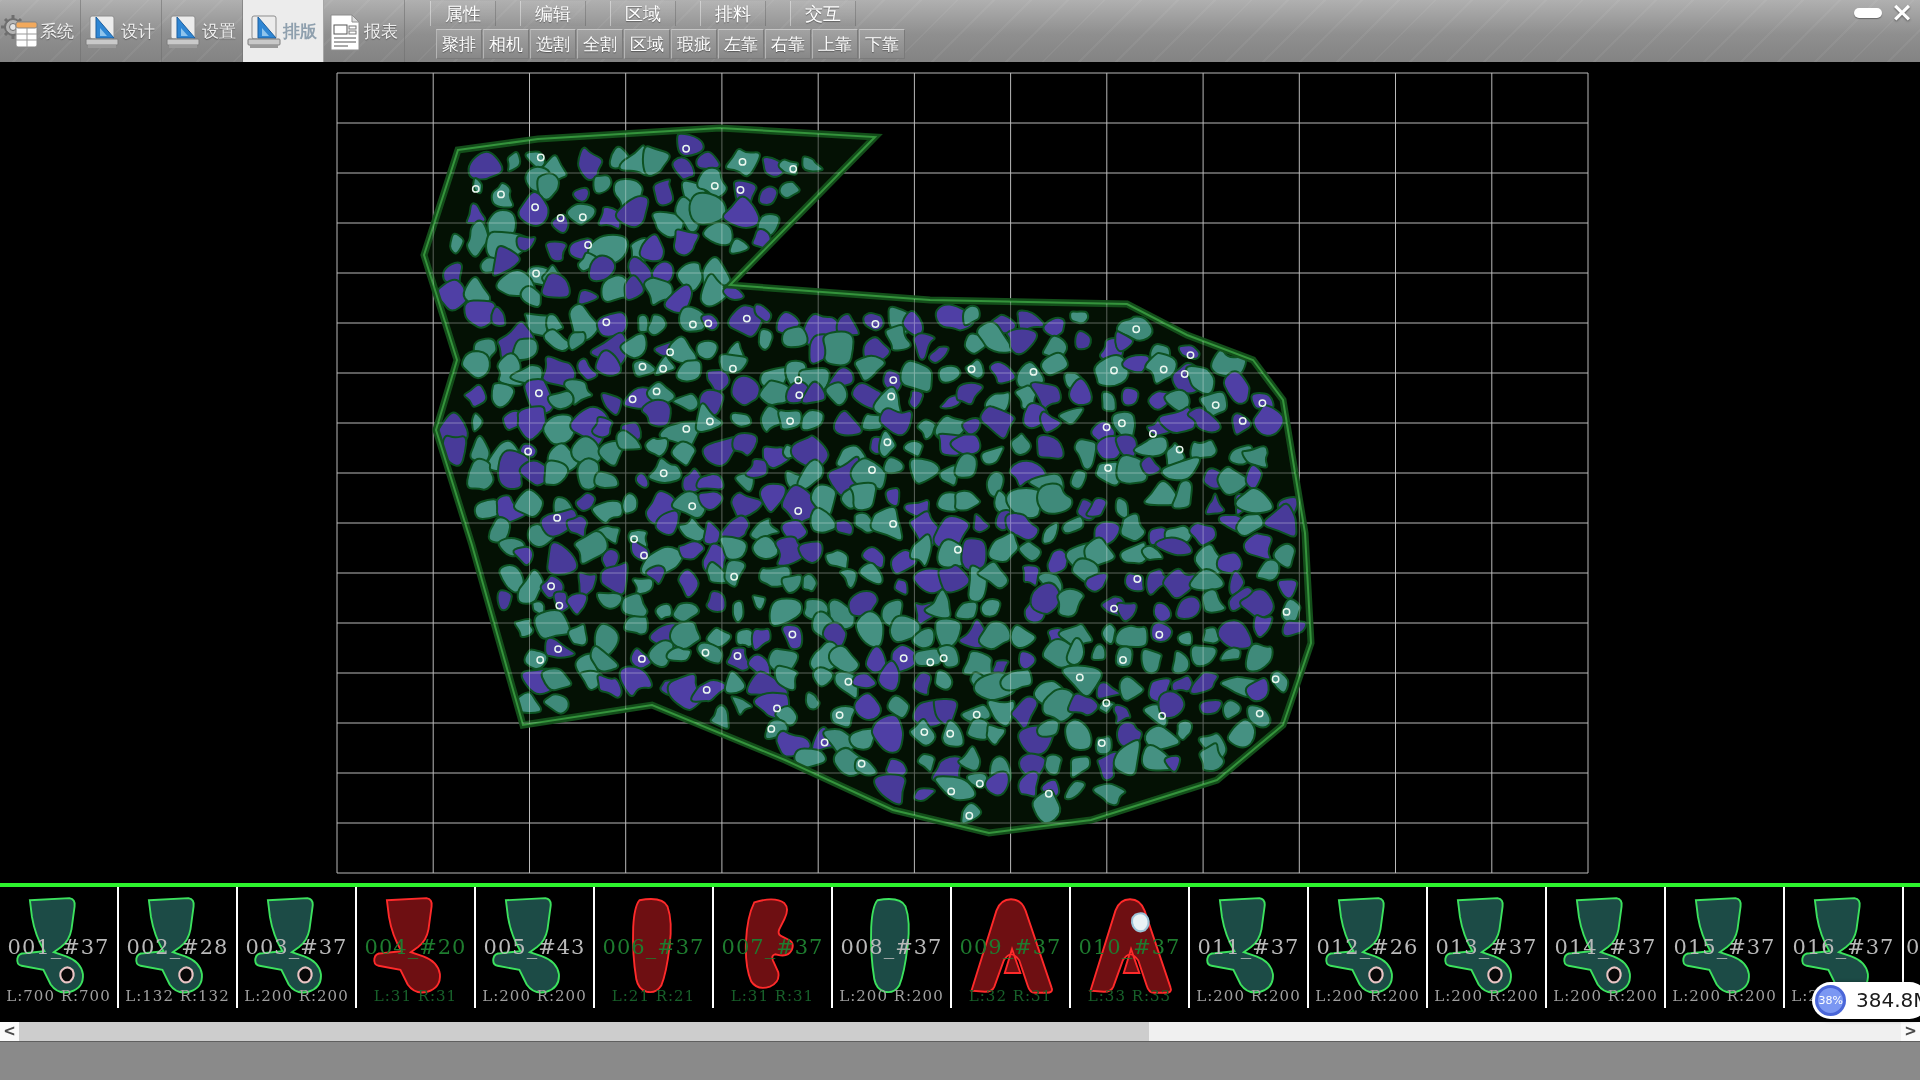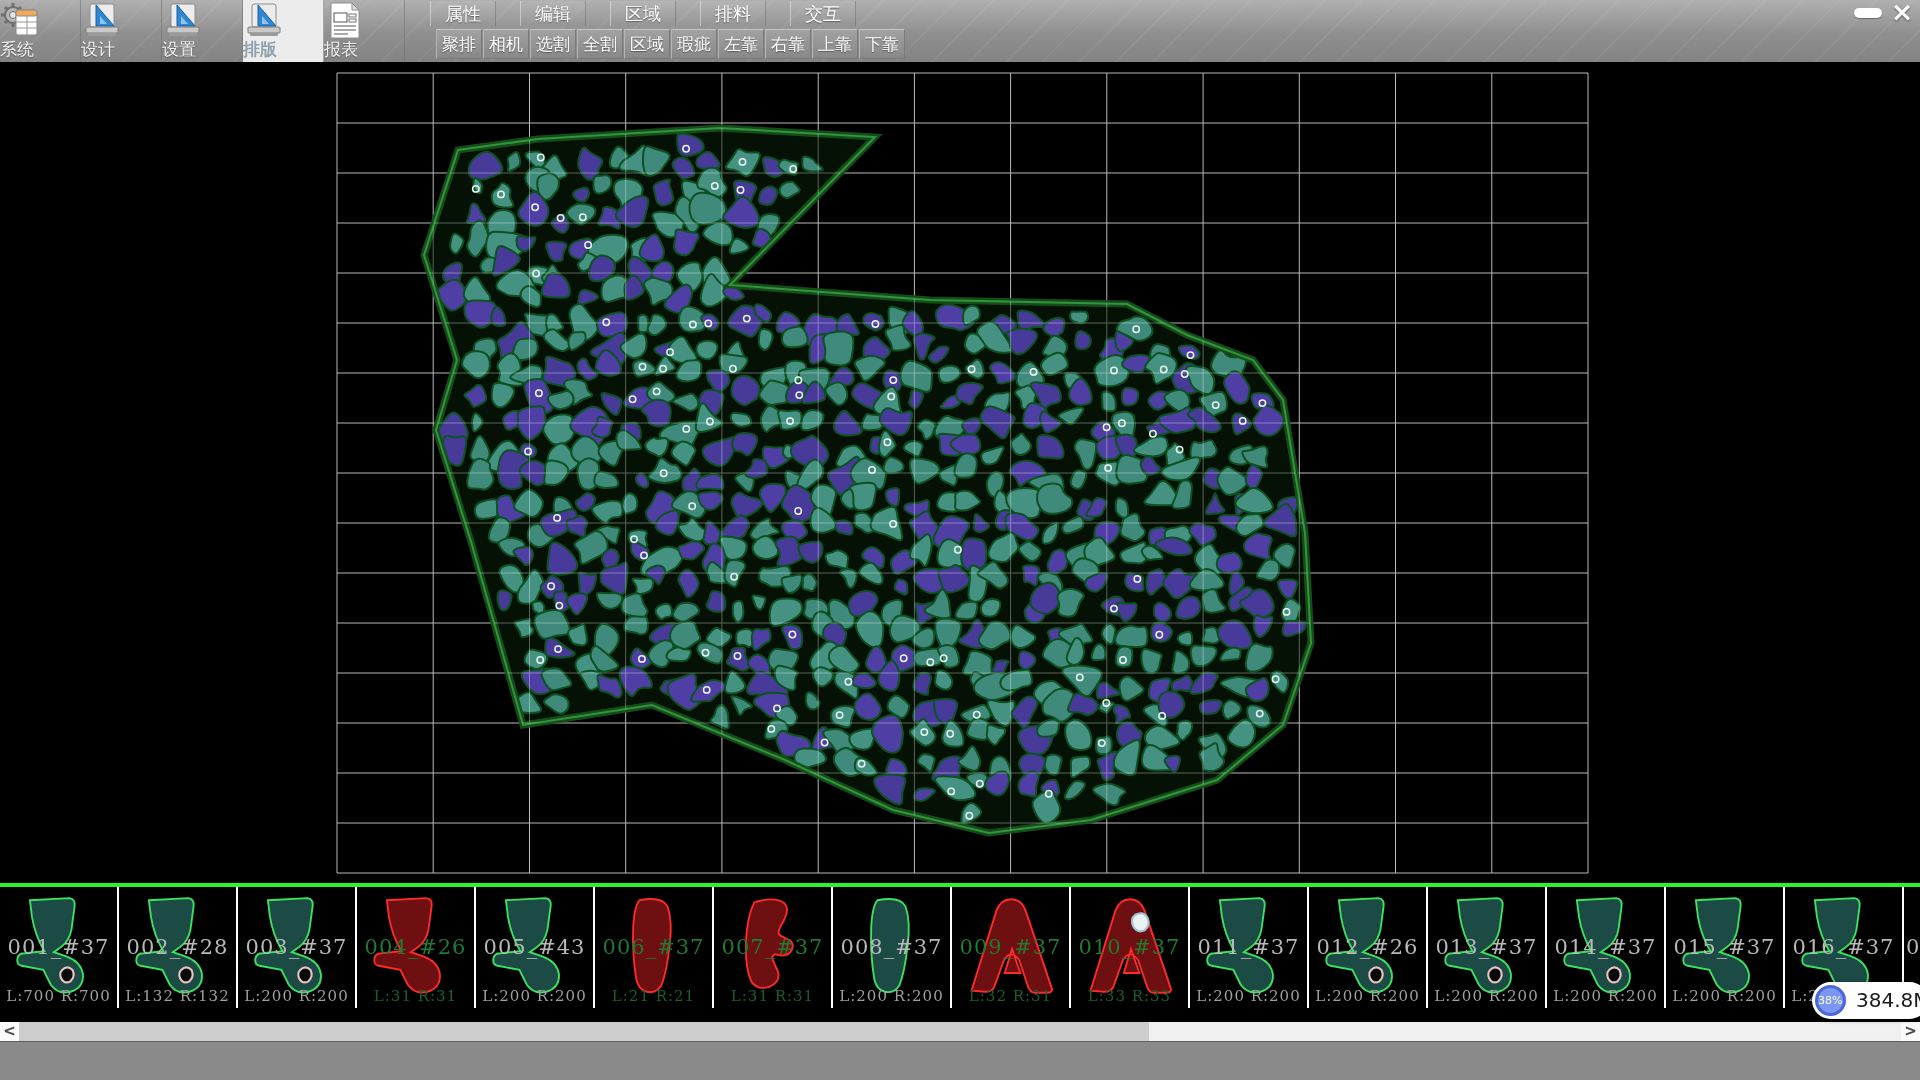--- a/index.html
+++ b/index.html
@@ -6,21 +6,21 @@
   #app{position:relative;width:1920px;height:1080px;overflow:hidden;background:#000;
        font-family:"DejaVu Sans","Liberation Sans",sans-serif;}
 
   
   #header{position:absolute;top:0;left:0;width:1920px;height:62px;
     background:linear-gradient(180deg,#b0b0b0,#8f8f8f 55%,#838383);}
   #header:after{content:"";position:absolute;inset:0;pointer-events:none;
     background:repeating-linear-gradient(135deg,rgba(255,255,255,.05) 0 2px,transparent 2px 26px);}
   #modules{position:absolute;top:0;left:0;height:62px;display:flex;z-index:3;}
   .module{width:81px;height:62px;box-sizing:border-box;border-right:1px solid rgba(110,110,110,.55);
-    display:flex;flex-direction:column;align-items:flex-start;justify-content:flex-start;cursor:default;}
+    display:flex;flex-direction:row;align-items:center;justify-content:flex-start;cursor:default;}
   .module.active{background:#ececec;}
   .module .micon{width:40px;height:38px;margin-top:1px;}
   .module .mlabel{font-size:17px;color:#f0f0f0;text-shadow:0 1px 1px #5a5a5a;line-height:20px;}
   .module.active .mlabel{color:#8fa0ae;text-shadow:none;font-weight:bold;}
 
   #tabs{position:absolute;top:1px;left:430px;height:26px;display:flex;z-index:3;}
   .tab{width:64px;height:25px;margin-right:24px;text-align:center;line-height:25px;
     color:#fff;font-size:18px;text-shadow:0 1px 1px #606060;
     border-left:1px solid rgba(255,255,255,.4);border-right:1px solid rgba(90,90,90,.4);
     background:linear-gradient(180deg,rgba(190,190,190,.35),rgba(140,140,140,.2));}
@@ -59,21 +59,21 @@
   #sb-left{left:0;}#sb-right{right:0;}
   #sb-thumb{position:absolute;top:0;left:19px;width:1130px;height:19px;background:#cdcdcd;}
   #statusbar{position:absolute;top:1041px;left:0;width:1920px;height:39px;background:#8a8a8a;
     border-top:1px solid #5f5f5f;}
 
   
   #badge{position:absolute;top:982px;left:1812px;width:116px;height:37px;border-radius:19px;
     background:#fff;box-shadow:0 1px 4px rgba(0,0,0,.5);z-index:5;}
   #badge-circle{position:absolute;left:3px;top:3px;width:31px;height:31px;border-radius:50%;
     background:#7b97f2;border:3px solid #4a66d8;box-sizing:border-box;
-    color:#fff;font-size:11px;text-align:left;line-height:25px;}
+    color:#fff;font-size:11px;text-align:right;line-height:25px;}
   #badge-val{position:absolute;left:44px;top:0;height:37px;line-height:37px;font-size:20px;color:#1a1a1a;}
 </style>
 </head>
 <body>
 
 <div id="app">
 
   <div id="header">
     <div id="modules">
         <div class="module">
@@ -965,21 +965,21 @@
           <path d="M22,6 L60,4 Q66,5 65,12 L62,34 Q60,45 52,51 L45,56 L57,60 Q71,65 73,77 Q74,90 61,94 Q49,97 42,87 L35,73 L14,69 Q9,68 10,62 Q11,57 17,57 L36,55 Q27,40 24,22 Z" fill="#1c4b46" stroke="#3ce25e" stroke-width="1.8"></path>
           <path d="M53,73 Q58,68 63,73 Q66,79 61,84 Q55,87 52,81 Q50,76 53,73 Z" fill="#070707" stroke="#e8c4c4" stroke-width="2"></path>
         </svg>
         <div class="plabel">003_#37</div>
         <div class="plr">L:200 R:200</div>
       </div>
       <div class="cell green">
         <svg viewBox="0 0 100 100">
           <path d="M22,6 L60,4 Q66,5 65,12 L62,34 Q60,45 52,51 L45,56 L57,60 Q71,65 73,77 Q74,90 61,94 Q49,97 42,87 L35,73 L14,69 Q9,68 10,62 Q11,57 17,57 L36,55 Q27,40 24,22 Z" fill="#6e0f12" stroke="#ff2a2a" stroke-width="1.8"></path>
         </svg>
-        <div class="plabel">004_#26</div>
+        <div class="plabel">004_#20</div>
         <div class="plr">L:31 R:31</div>
       </div>
       <div class="cell">
         <svg viewBox="0 0 100 100">
           <path d="M22,6 L60,4 Q66,5 65,12 L62,34 Q60,45 52,51 L45,56 L57,60 Q71,65 73,77 Q74,90 61,94 Q49,97 42,87 L35,73 L14,69 Q9,68 10,62 Q11,57 17,57 L36,55 Q27,40 24,22 Z" fill="#1c4b46" stroke="#3ce25e" stroke-width="1.8"></path>
         </svg>
         <div class="plabel">005_#43</div>
         <div class="plr">L:200 R:200</div>
       </div>
       <div class="cell green">

